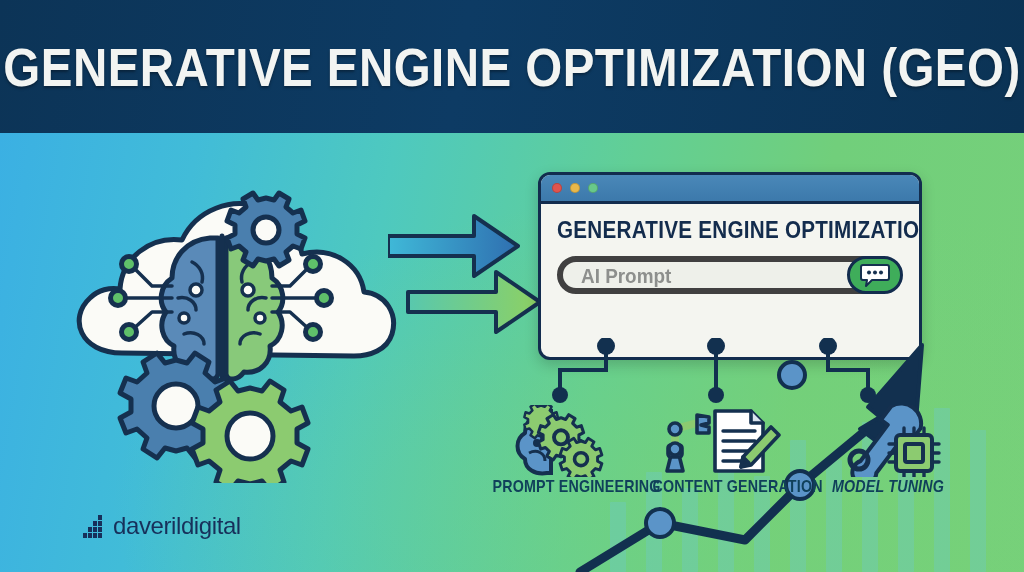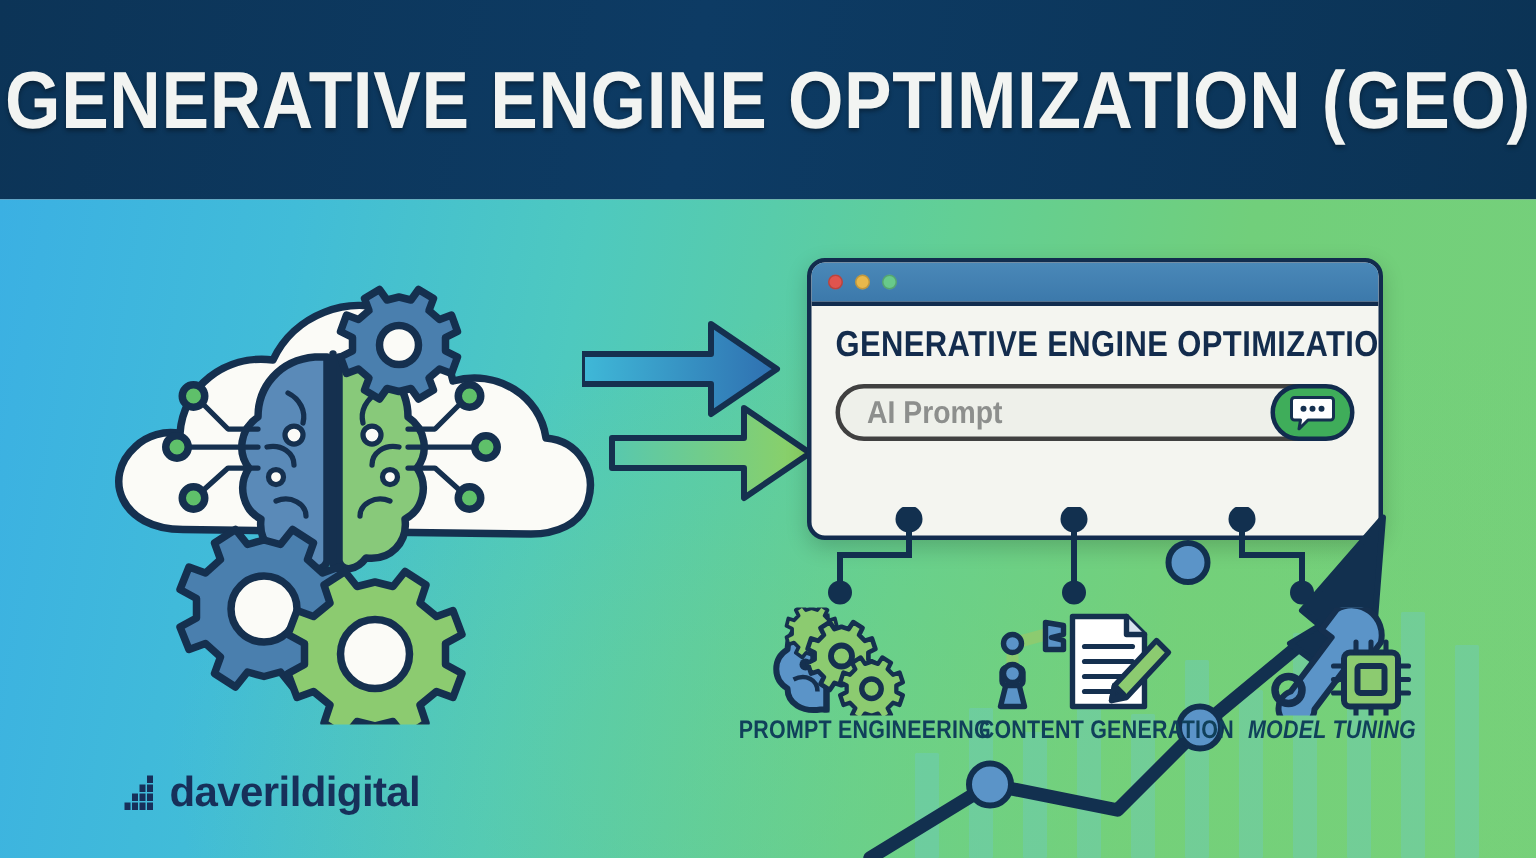--- a/index.html
+++ b/index.html
@@ -38,21 +38,21 @@
     border-bottom:3px solid #122c4e;display:flex;align-items:center;padding-left:11px;gap:8px;}
   .dot{width:10px;height:10px;border-radius:50%;box-shadow:0 0 0 1px rgba(0,0,0,.18) inset;}
   .dot.red{background:#e0544e;}
   .dot.amber{background:#e8b84b;}
   .dot.green{background:#68c98a;}
   .browser-body{padding:14px 16px 0 16px;}
   .browser-heading{color:#132c4d;font-size:24px;font-weight:bold;line-height:1;
     transform:scaleX(.86);transform-origin:left center;white-space:nowrap;letter-spacing:.3px;}
   .searchrow{margin-top:14px;position:relative;height:38px;}
   .searchfield{position:absolute;left:0;top:0;width:338px;height:38px;box-sizing:border-box;
-    border:3px solid #404040;border-radius:19px;background:#eef0ea;
+    border:6px solid #404040;border-radius:19px;background:#eef0ea;
     display:flex;align-items:center;padding-left:18px;overflow:hidden;text-align:center;}
   .search-placeholder{color:#8d8f8d;font-size:21px;font-weight:bold;line-height:1;
     transform:scaleX(.9);transform-origin:left center;}
   .chatbtn{position:absolute;right:0;top:0;width:56px;height:38px;box-sizing:border-box;
     border:3px solid #122c4e;border-radius:19px;background:#3fad5a;
     display:flex;align-items:center;justify-content:center;}
 
   
   .connectors{position:absolute;left:538px;top:338px;width:360px;height:70px;}
 
@@ -60,21 +60,21 @@
   .step{position:absolute;text-align:center;}
   .step-label{color:#10405a;font-size:17px;font-weight:bold;white-space:nowrap;
     transform:scaleX(.84);transform-origin:center;letter-spacing:.2px;}
   .step-icon{height:72px;display:flex;align-items:flex-end;justify-content:center;}
 
   
   .growth{position:absolute;left:570px;top:335px;width:454px;height:237px;}
 
   
   .logo{position:absolute;left:82px;top:512px;display:flex;align-items:center;gap:5px;}
-  .logo-text{color:#17305a;font-size:28px;font-weight:bold;letter-spacing:-.4px;text-align:right;}
+  .logo-text{color:#17305a;font-size:24px;font-weight:normal;letter-spacing:-.4px;text-align:right;}
 </style>
 </head>
 <body>
 
 <div id="stage">
 
   <div class="header">
     <div class="header-title">GENERATIVE ENGINE OPTIMIZATION (GEO)</div>
   </div>
 

